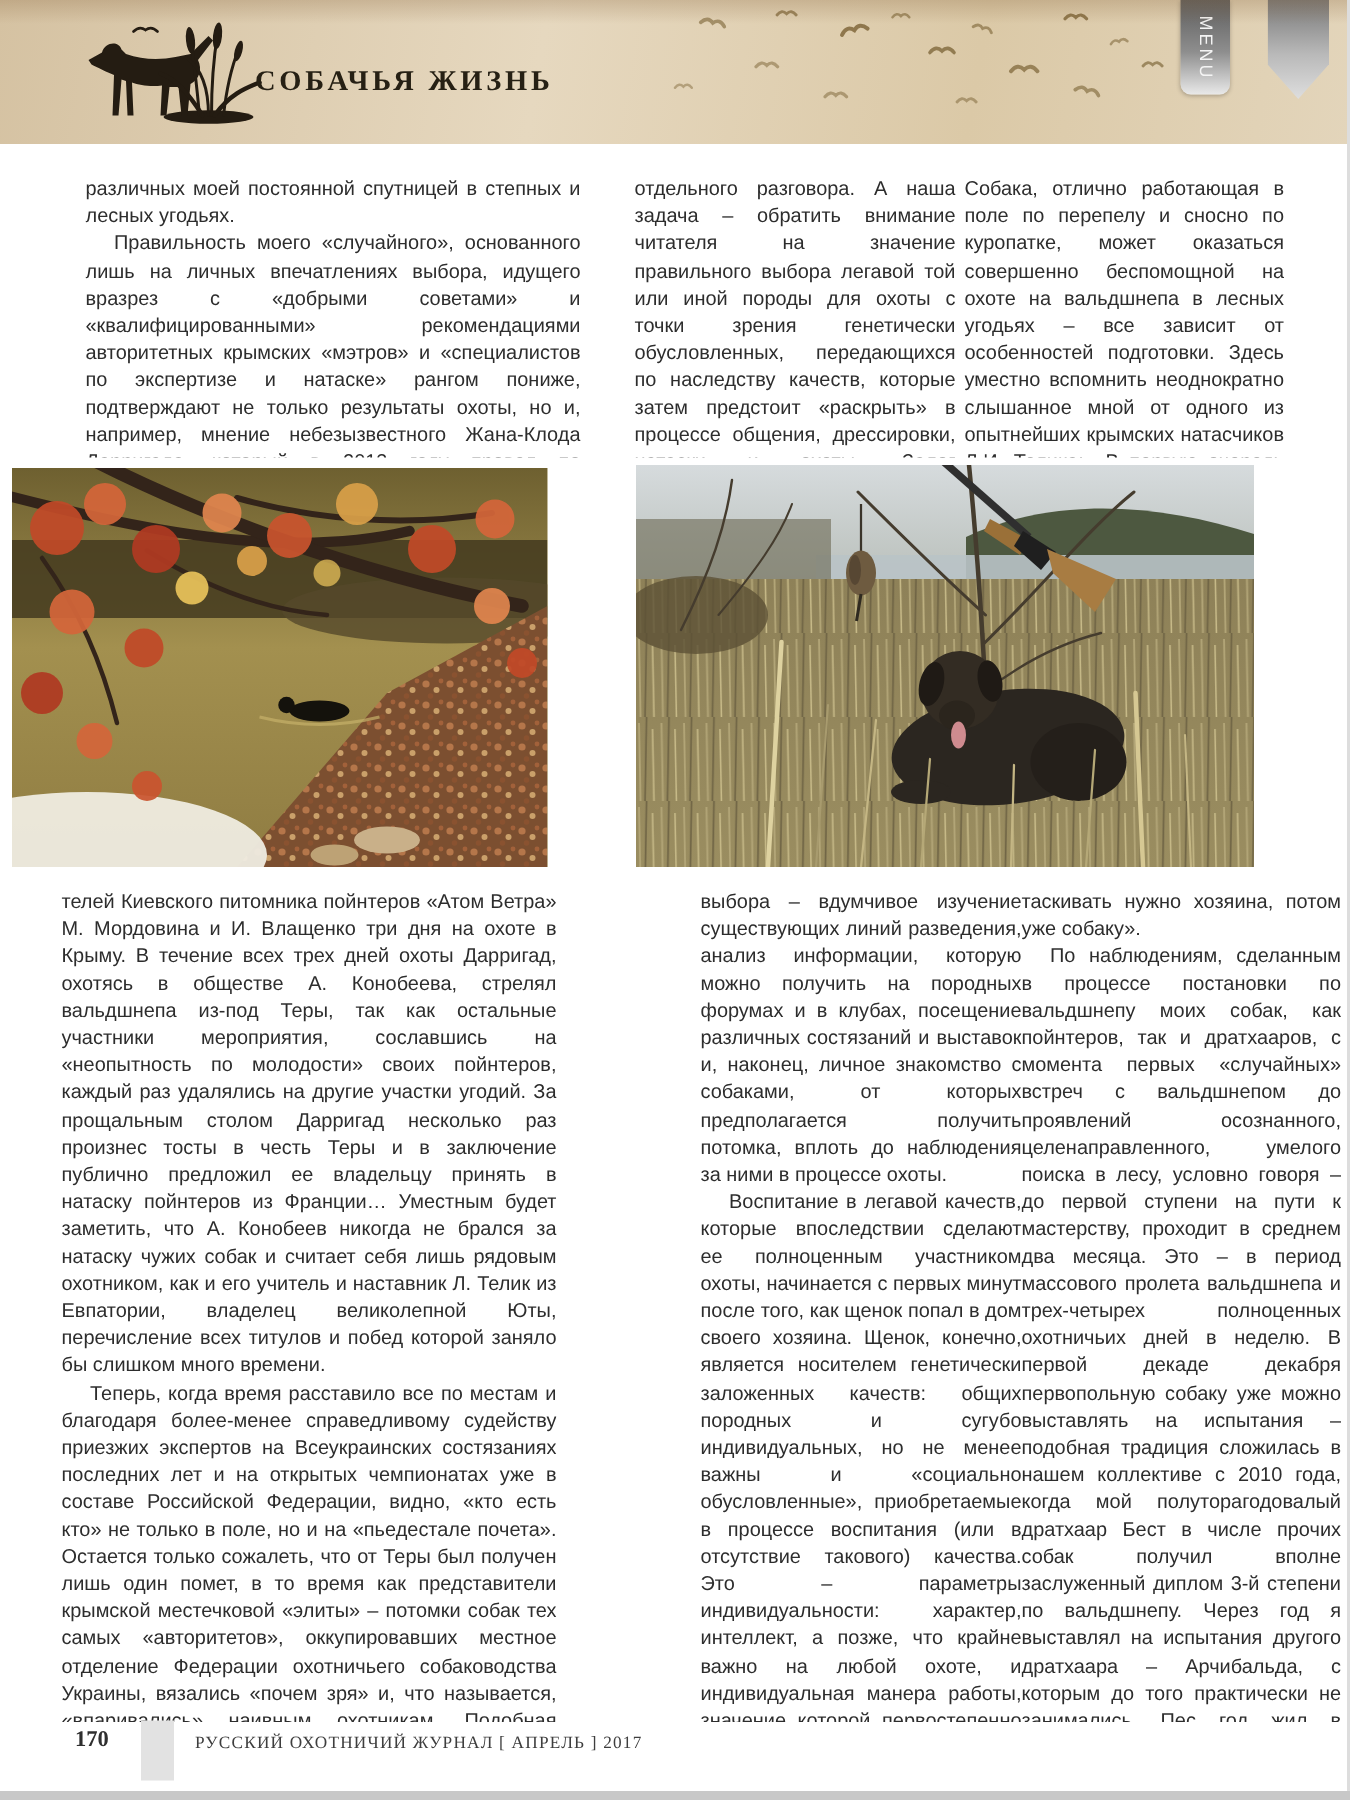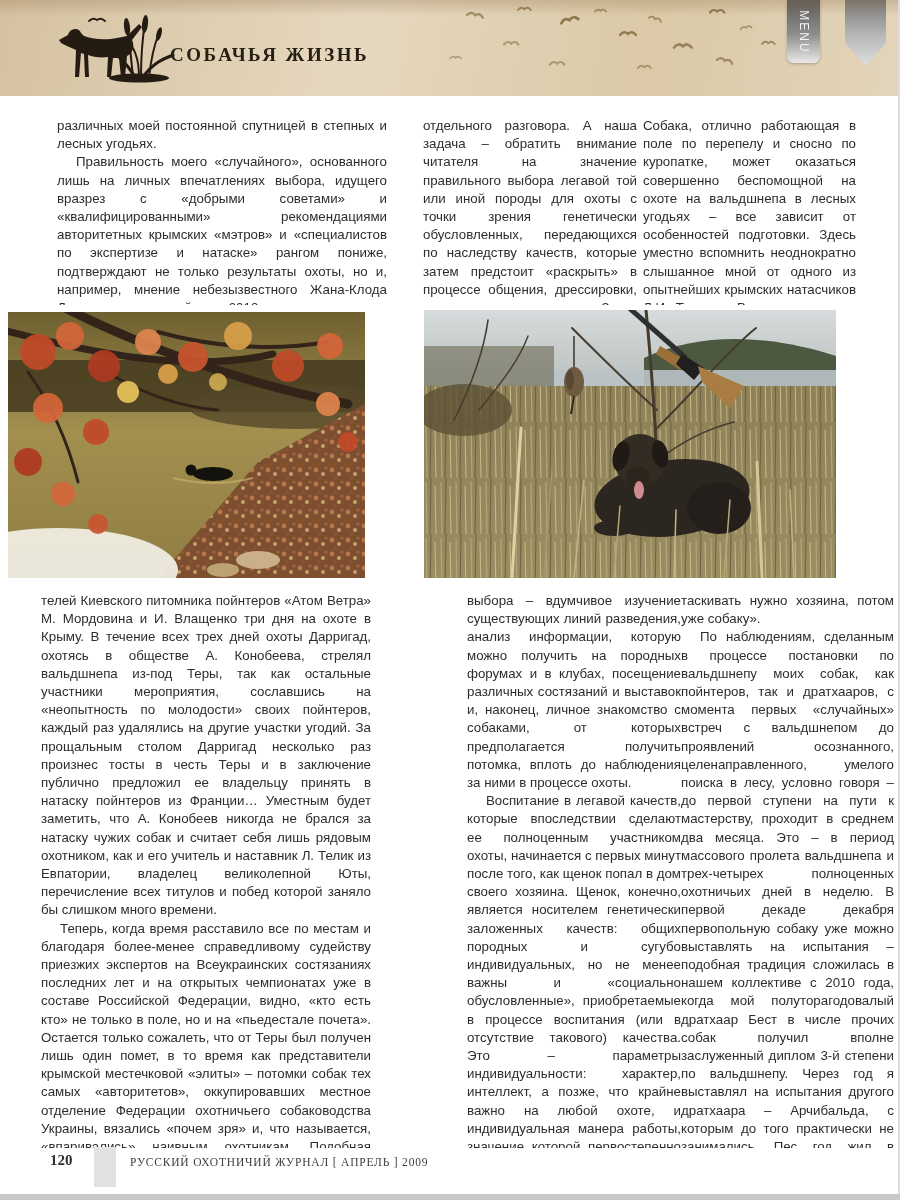--- a/index.html
+++ b/index.html
@@ -251,19 +251,19 @@
   </div>
   <div id="col-mid-bottom" class="col">
     <p>выбора – вдумчивое изучение существующих линий разведения, анализ информации, которую можно получить на породных форумах и в клубах, посещение различных состязаний и выставок и, наконец, личное знакомство с собаками, от которых предполагается получить потомка, вплоть до наблюдения за ними в процессе охоты.</p>
     <p class="indent">Воспитание в легавой качеств, которые впоследствии сделают ее полноценным участником охоты, начинается с первых минут после того, как щенок попал в дом своего хозяина. Щенок, конечно, является носителем генетически заложенных качеств: общих породных и сугубо индивидуальных, но не менее важны и «социально обусловленные», приобретаемые в процессе воспитания (или в отсутствие такового) качества. Это – параметры индивидуальности: характер, интеллект, а позже, что крайне важно на любой охоте, и индивидуальная манера работы, значение которой первостепенно при охоте на вальдшнепа, где именно индивидуальные особенности легавой проступают отчетливо.</p>
   </div>
   <div id="col-right-bottom" class="col">
     <p>таскивать нужно хозяина, потом уже собаку».</p>
     <p class="indent">По наблюдениям, сделанным в процессе постановки по вальдшнепу моих собак, как пойнтеров, так и дратхааров, с момента первых «случайных» встреч с вальдшнепом до проявлений осознанного, целенаправленного, умелого поиска в лесу, условно говоря – до первой ступени на пути к мастерству, проходит в среднем два месяца. Это – в период массового пролета вальдшнепа и трех-четырех полноценных охотничьих дней в неделю. В первой декаде декабря первопольную собаку уже можно выставлять на испытания – подобная традиция сложилась в нашем коллективе с 2010 года, когда мой полуторагодовалый дратхаар Бест в числе прочих собак получил вполне заслуженный диплом 3-й степени по вальдшнепу. Через год я выставлял на испытания другого дратхаара – Арчибальда, с которым до того практически не занимались. Пес год жил в вольере в усадьбе, где я в то время работал управляющим. Я не мог позволить прямому потомку знаменитого Боя</p>
   </div>
 
-  <div id="page-number">120</div>
+  <div id="page-number">170</div>
   <div id="footer-bar"></div>
-  <div id="journal-title">РУССКИЙ ОХОТНИЧИЙ ЖУРНАЛ [ АПРЕЛЬ ] 2009</div>
+  <div id="journal-title">РУССКИЙ ОХОТНИЧИЙ ЖУРНАЛ [ АПРЕЛЬ ] 2017</div>
 
   <div class="edge-right"></div>
   <div class="edge-bottom"></div>
 </div>
 
 </body></html>

